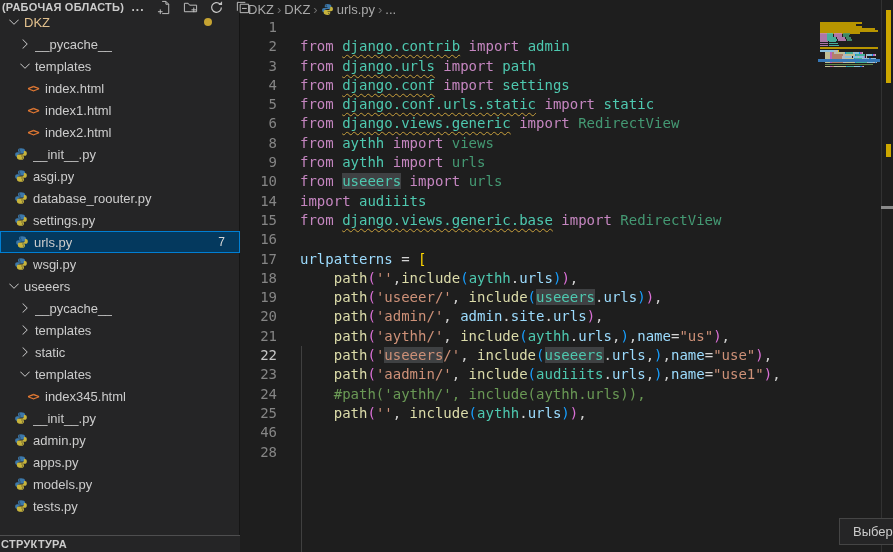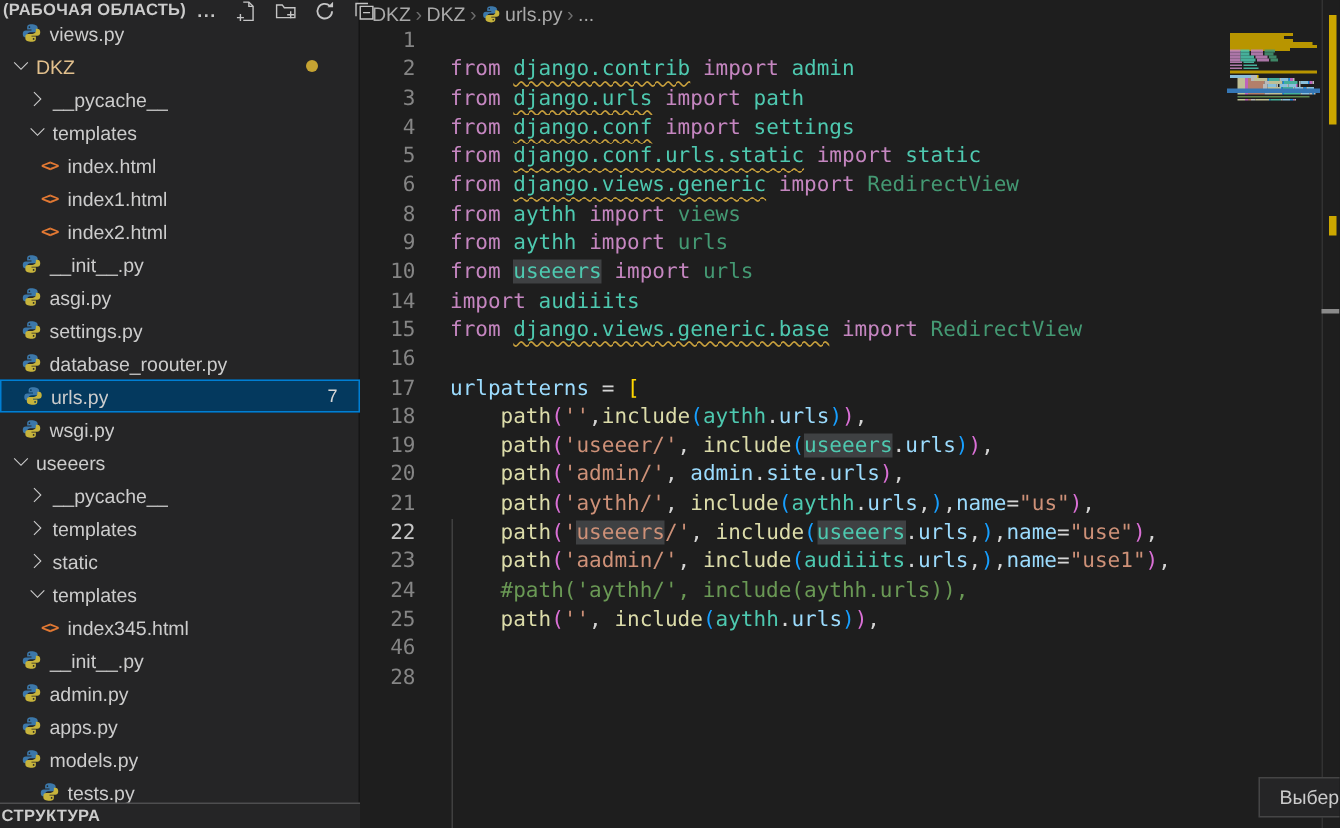--- a/index.html
+++ b/index.html
@@ -98,29 +98,20 @@
         <span class="sb-act">
           <svg width="15" height="15" viewBox="0 0 16 16">
               <path fill="none" stroke="#c5c5c5" d="M5.5 4.5h9v9h-9z"></path>
               <path fill="none" stroke="#c5c5c5" d="M7.5 9h5"></path>
               <path fill="none" stroke="#c5c5c5" d="M2.5 11.5v-9H11"></path>
             </svg>
         </span>
       </div>
     </div>
     <div id="tree">
-        <div class="trow" style="padding-left: 13px;">
-          <span class="ficon">
-            <svg width="14" height="14" viewBox="0 0 24 24">
-  <path fill="#3c78aa" d="M12 2c-4 0-5 1.6-5 3.5V8h5v1H5.5C3.4 9 2 10.3 2 13s1.4 4 3.5 4H7v-2.5C7 12.4 8.6 11 11 11h5c1.7 0 3-1.3 3-3V5.5C19 3.6 16 2 12 2zM9.6 4.2a1 1 0 1 1 0 2 1 1 0 0 1 0-2z"></path>
-  <path fill="#c7b43c" d="M12 22c4 0 5-1.6 5-3.5V16h-5v-1h6.5c2.1 0 3.5-1.3 3.5-4s-1.4-4-3.5-4H17v2.5c0 2.1-1.6 3.5-4 3.5H8c-1.7 0-3 1.3-3 3v2.5C5 20.4 8 22 12 22zm2.4-2.2a1 1 0 1 1 0-2 1 1 0 0 1 0 2z"></path>
-            </svg>
-          </span>
-          <span class="tname">views.py</span>
-        </div>
         <div class="trow" style="padding-left: 6px;">
           <span class="twisty open">
             <svg width="14" height="14" viewBox="0 0 16 16">
               <path d="M5.6 13.5L5 12.9 9.9 8 5 3.1l.6-.6L11.1 8z" fill="#cccccc"></path>
             </svg>
           </span>
           <span class="tname modified" style="margin-left: 2px;">DKZ</span>
           <span class="tdot"></span>
         </div>
         <div class="trow" style="padding-left: 17px;">
@@ -175,30 +166,30 @@
           </span>
           <span class="tname">asgi.py</span>
         </div>
         <div class="trow" style="padding-left: 13px;">
           <span class="ficon">
             <svg width="14" height="14" viewBox="0 0 24 24">
   <path fill="#3c78aa" d="M12 2c-4 0-5 1.6-5 3.5V8h5v1H5.5C3.4 9 2 10.3 2 13s1.4 4 3.5 4H7v-2.5C7 12.4 8.6 11 11 11h5c1.7 0 3-1.3 3-3V5.5C19 3.6 16 2 12 2zM9.6 4.2a1 1 0 1 1 0 2 1 1 0 0 1 0-2z"></path>
   <path fill="#c7b43c" d="M12 22c4 0 5-1.6 5-3.5V16h-5v-1h6.5c2.1 0 3.5-1.3 3.5-4s-1.4-4-3.5-4H17v2.5c0 2.1-1.6 3.5-4 3.5H8c-1.7 0-3 1.3-3 3v2.5C5 20.4 8 22 12 22zm2.4-2.2a1 1 0 1 1 0-2 1 1 0 0 1 0 2z"></path>
             </svg>
           </span>
+          <span class="tname">database_roouter.py</span>
+        </div>
+        <div class="trow" style="padding-left: 13px;">
+          <span class="ficon">
+            <svg width="14" height="14" viewBox="0 0 24 24">
+  <path fill="#3c78aa" d="M12 2c-4 0-5 1.6-5 3.5V8h5v1H5.5C3.4 9 2 10.3 2 13s1.4 4 3.5 4H7v-2.5C7 12.4 8.6 11 11 11h5c1.7 0 3-1.3 3-3V5.5C19 3.6 16 2 12 2zM9.6 4.2a1 1 0 1 1 0 2 1 1 0 0 1 0-2z"></path>
+  <path fill="#c7b43c" d="M12 22c4 0 5-1.6 5-3.5V16h-5v-1h6.5c2.1 0 3.5-1.3 3.5-4s-1.4-4-3.5-4H17v2.5c0 2.1-1.6 3.5-4 3.5H8c-1.7 0-3 1.3-3 3v2.5C5 20.4 8 22 12 22zm2.4-2.2a1 1 0 1 1 0-2 1 1 0 0 1 0 2z"></path>
+            </svg>
+          </span>
           <span class="tname">settings.py</span>
-        </div>
-        <div class="trow" style="padding-left: 13px;">
-          <span class="ficon">
-            <svg width="14" height="14" viewBox="0 0 24 24">
-  <path fill="#3c78aa" d="M12 2c-4 0-5 1.6-5 3.5V8h5v1H5.5C3.4 9 2 10.3 2 13s1.4 4 3.5 4H7v-2.5C7 12.4 8.6 11 11 11h5c1.7 0 3-1.3 3-3V5.5C19 3.6 16 2 12 2zM9.6 4.2a1 1 0 1 1 0 2 1 1 0 0 1 0-2z"></path>
-  <path fill="#c7b43c" d="M12 22c4 0 5-1.6 5-3.5V16h-5v-1h6.5c2.1 0 3.5-1.3 3.5-4s-1.4-4-3.5-4H17v2.5c0 2.1-1.6 3.5-4 3.5H8c-1.7 0-3 1.3-3 3v2.5C5 20.4 8 22 12 22zm2.4-2.2a1 1 0 1 1 0-2 1 1 0 0 1 0 2z"></path>
-            </svg>
-          </span>
-          <span class="tname">database_roouter.py</span>
         </div>
         <div class="trow selected" style="padding-left: 13px;">
           <span class="ficon">
             <svg width="14" height="14" viewBox="0 0 24 24">
   <path fill="#3c78aa" d="M12 2c-4 0-5 1.6-5 3.5V8h5v1H5.5C3.4 9 2 10.3 2 13s1.4 4 3.5 4H7v-2.5C7 12.4 8.6 11 11 11h5c1.7 0 3-1.3 3-3V5.5C19 3.6 16 2 12 2zM9.6 4.2a1 1 0 1 1 0 2 1 1 0 0 1 0-2z"></path>
   <path fill="#c7b43c" d="M12 22c4 0 5-1.6 5-3.5V16h-5v-1h6.5c2.1 0 3.5-1.3 3.5-4s-1.4-4-3.5-4H17v2.5c0 2.1-1.6 3.5-4 3.5H8c-1.7 0-3 1.3-3 3v2.5C5 20.4 8 22 12 22zm2.4-2.2a1 1 0 1 1 0-2 1 1 0 0 1 0 2z"></path>
             </svg>
           </span>
           <span class="tname">urls.py</span>
           <span class="tbadge">7</span>
@@ -287,21 +278,21 @@
         </div>
         <div class="trow" style="padding-left: 13px;">
           <span class="ficon">
             <svg width="14" height="14" viewBox="0 0 24 24">
   <path fill="#3c78aa" d="M12 2c-4 0-5 1.6-5 3.5V8h5v1H5.5C3.4 9 2 10.3 2 13s1.4 4 3.5 4H7v-2.5C7 12.4 8.6 11 11 11h5c1.7 0 3-1.3 3-3V5.5C19 3.6 16 2 12 2zM9.6 4.2a1 1 0 1 1 0 2 1 1 0 0 1 0-2z"></path>
   <path fill="#c7b43c" d="M12 22c4 0 5-1.6 5-3.5V16h-5v-1h6.5c2.1 0 3.5-1.3 3.5-4s-1.4-4-3.5-4H17v2.5c0 2.1-1.6 3.5-4 3.5H8c-1.7 0-3 1.3-3 3v2.5C5 20.4 8 22 12 22zm2.4-2.2a1 1 0 1 1 0-2 1 1 0 0 1 0 2z"></path>
             </svg>
           </span>
           <span class="tname">models.py</span>
         </div>
-        <div class="trow" style="padding-left: 25px;">
+        <div class="trow" style="padding-left: 13px;">
           <span class="ficon">
             <svg width="14" height="14" viewBox="0 0 24 24">
   <path fill="#3c78aa" d="M12 2c-4 0-5 1.6-5 3.5V8h5v1H5.5C3.4 9 2 10.3 2 13s1.4 4 3.5 4H7v-2.5C7 12.4 8.6 11 11 11h5c1.7 0 3-1.3 3-3V5.5C19 3.6 16 2 12 2zM9.6 4.2a1 1 0 1 1 0 2 1 1 0 0 1 0-2z"></path>
   <path fill="#c7b43c" d="M12 22c4 0 5-1.6 5-3.5V16h-5v-1h6.5c2.1 0 3.5-1.3 3.5-4s-1.4-4-3.5-4H17v2.5c0 2.1-1.6 3.5-4 3.5H8c-1.7 0-3 1.3-3 3v2.5C5 20.4 8 22 12 22zm2.4-2.2a1 1 0 1 1 0-2 1 1 0 0 1 0 2z"></path>
             </svg>
           </span>
           <span class="tname">tests.py</span>
         </div>
       </div>
     <div id="structure-bar">

